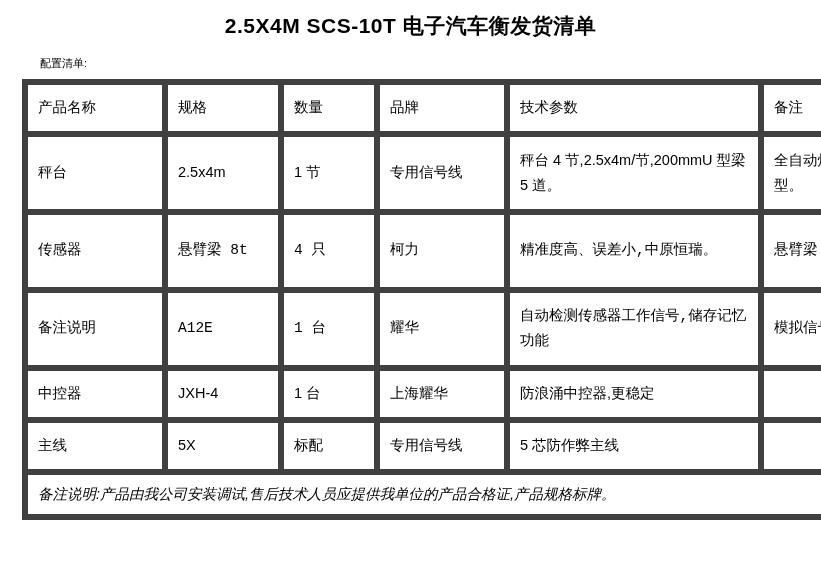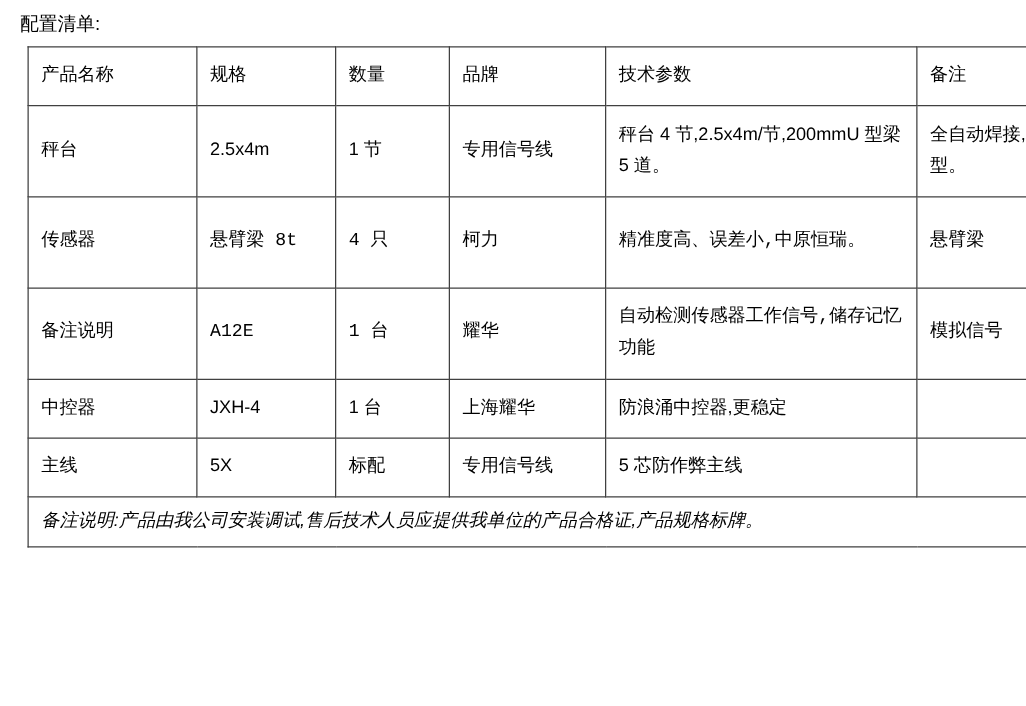--- a/index.html
+++ b/index.html
@@ -22,36 +22,36 @@
   }
   .doc-title {
     text-align: center;
     font-size: 21px;
     font-weight: bold;
     letter-spacing: 0.5px;
     padding-top: 12px;
     padding-bottom: 6px;
   }
   .subtitle {
-    font-size: 15px;
-    padding-left: 16px;
+    font-size: 11px;
+    padding-left: 40px;
     padding-top: 10px;
     padding-bottom: 8px;
     font-weight: normal;
   }
   .table-wrap {
     padding: 0 22px 0 22px;
   }
   table.spec {
     border-collapse: collapse;
     width: 777px;
     table-layout: fixed;
   }
   table.spec td {
-    border: 1px solid #404040;
+    border: 6px solid #404040;
     font-size: 14.5px;
     padding: 7px 8px 7px 10px;
     vertical-align: middle;
     line-height: 1.75;
   }
   td.c0 { width: 116px; }
   td.c1 { width: 92px; }
   td.c2 { width: 72px; }
   td.c3 { width: 106px; }
   td.c4 { width: 230px; }
@@ -76,20 +76,21 @@
     font-size: 17px;
     font-style: italic;
     letter-spacing: 0.5px;
   }
 </style>
 </head>
 <body>
 
 <div class="page">
 
+  <div class="doc-title">2.5X4M SCS-10T 电子汽车衡发货清单</div>
 
   <div class="subtitle">配置清单:</div>
 
   <div class="table-wrap">
     <table class="spec">
       <tbody>
         <tr class="row-short">
           <td class="c0">产品名称</td>
           <td class="c1">规格</td>
           <td class="c2">数量</td>

